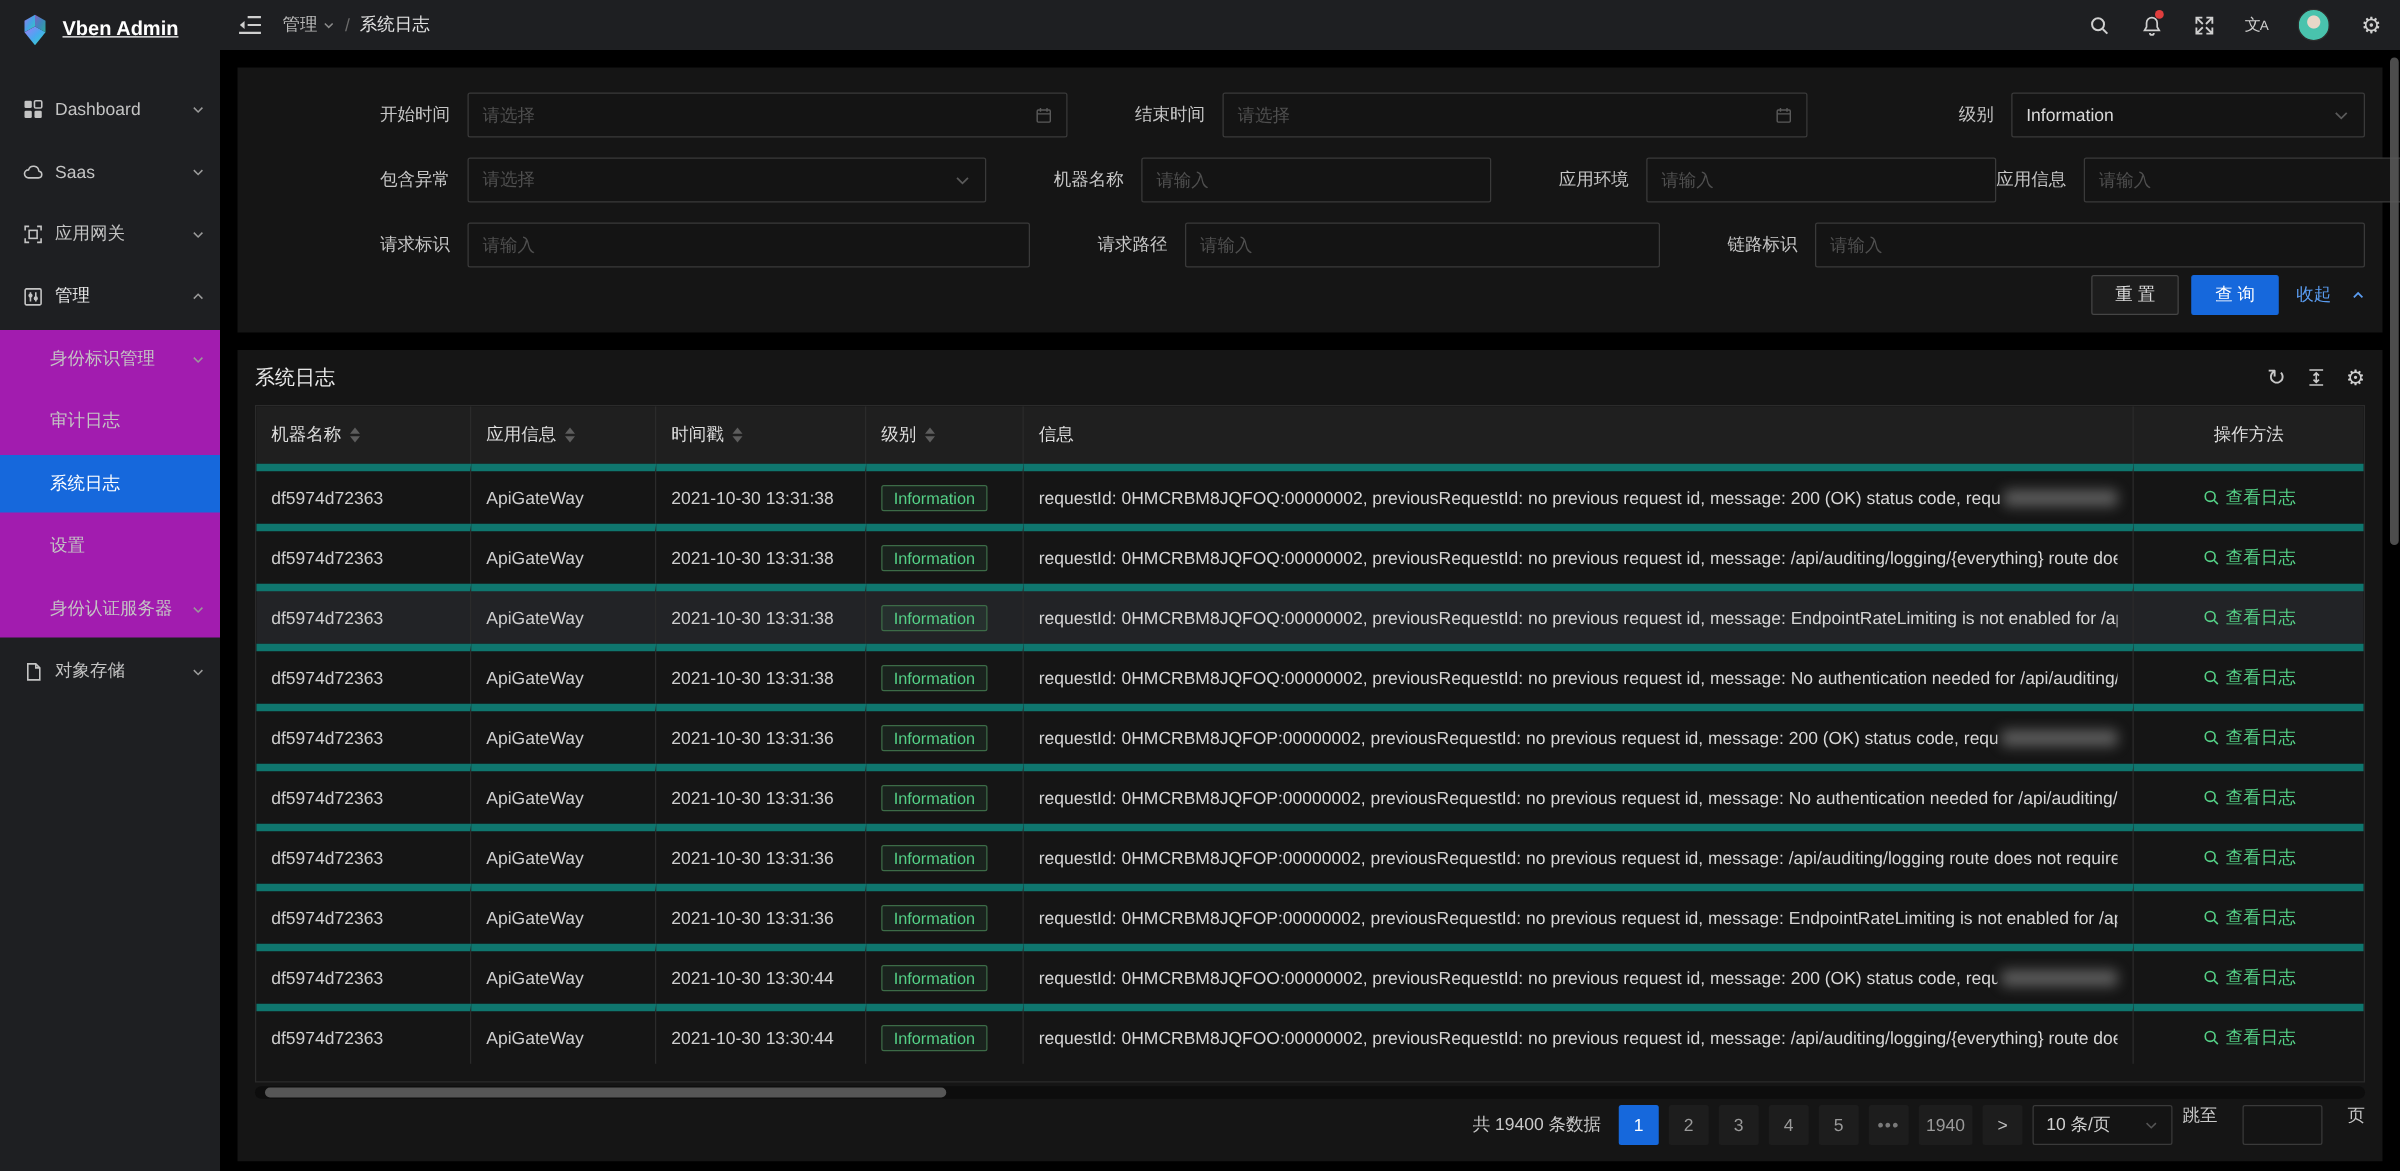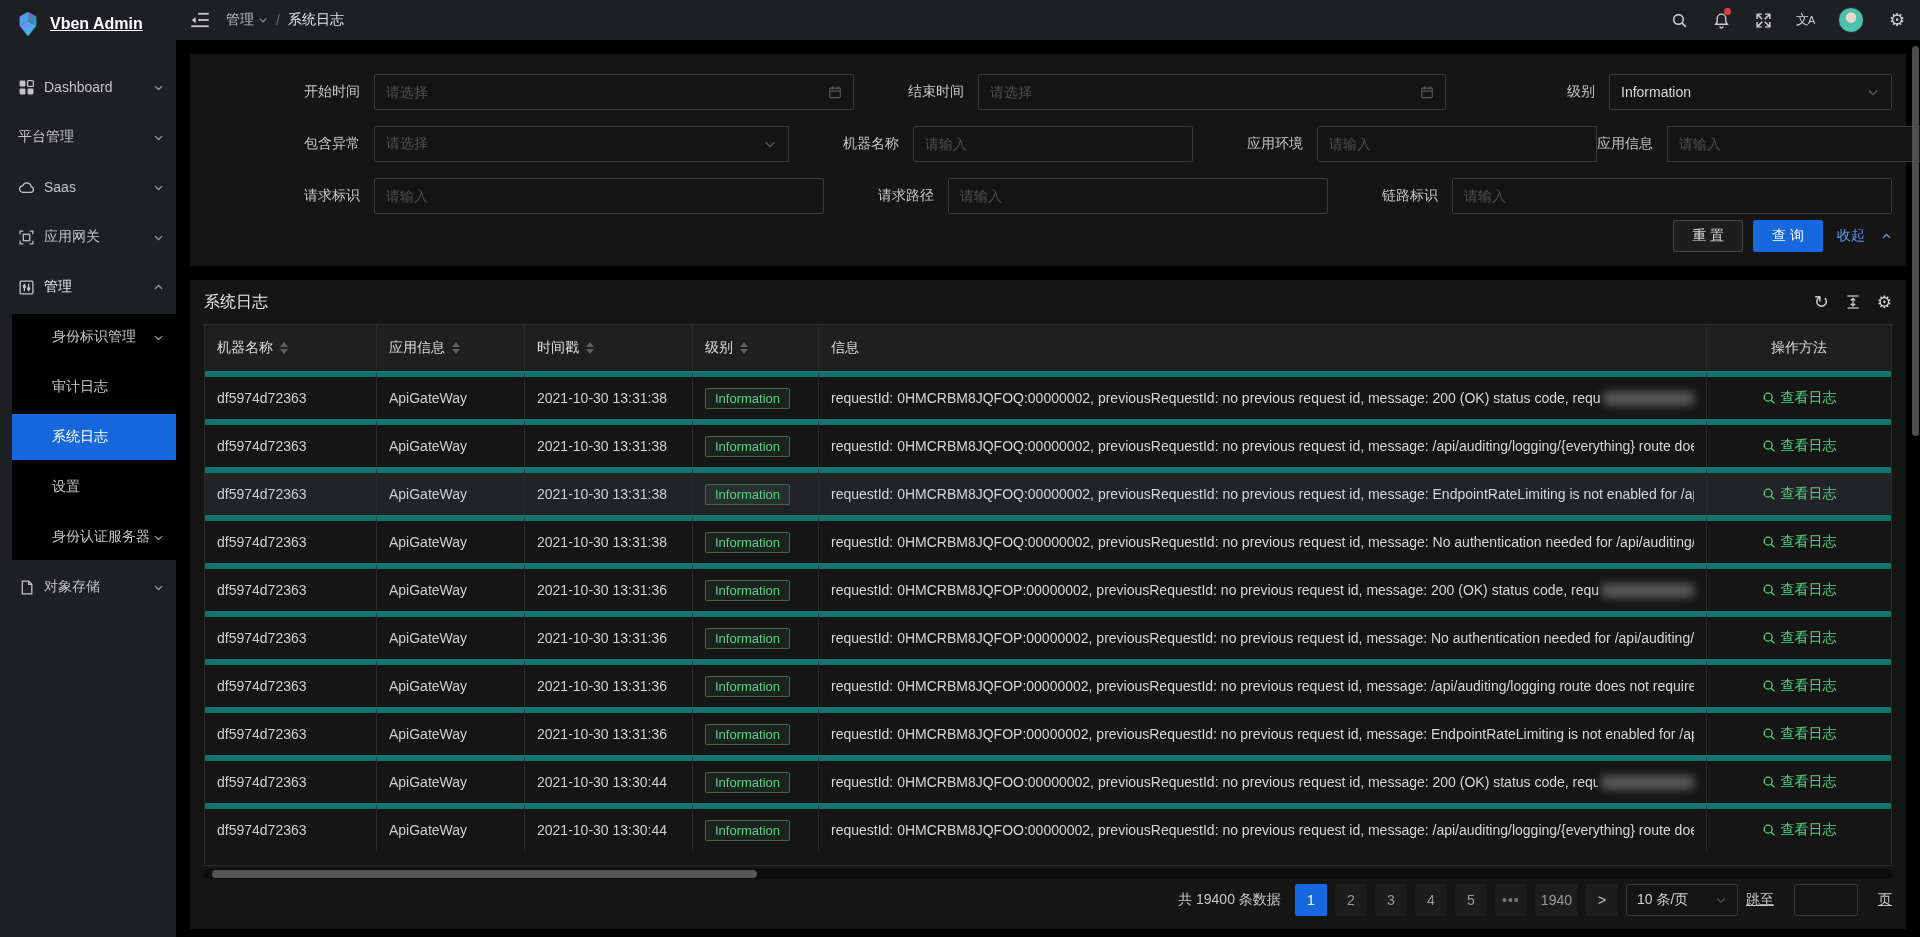--- a/index.html
+++ b/index.html
@@ -10,21 +10,21 @@
   
   .sidebar { width:176px; background:#1e1f22; height:100%; flex:0 0 176px; display:flex; flex-direction:column; }
   .logo-row { height:48px; display:flex; align-items:center; padding-left:14px; gap:8px; }
   .logo-title { color:#fff; font-weight:bold; font-size:16px; white-space:nowrap;text-decoration:underline; }
   .menu { margin-top:12px; }
   .menu-item { height:46px; margin:4px 0; display:flex; align-items:center; padding:0 12px 0 18px; color:#c4c4c4; cursor:pointer; font-size:14px; }
   .menu-item .mi-icon { width:17px; height:17px; margin-right:9px; display:inline-flex; color:#c4c4c4; flex:0 0 17px; }
   .menu-item .mi-icon svg { width:100%; height:100%; }
   .menu-item .mi-label { flex:1; white-space:nowrap; overflow:hidden; }
   .menu-item .mi-chevron { width:11px; height:11px; color:#9a9a9a; display:inline-flex; }
-  .submenu { background:#000000;margin-left:12px; }
+  .submenu { background:#a21caf; }
   .submenu .menu-item { padding-left:40px; }
   .menu-item.active { background:#1668dc; color:#fff; }
   .menu-item.expanded { color:#e8e8e8; }
 
   
   .main { flex:1; display:flex; flex-direction:column; min-width:0; }
   .topbar { height:40px; background:#1e1f22; display:flex; align-items:center; padding:0 14px; flex:0 0 40px; }
   .fold-btn { width:20px; height:20px; color:#cfcfcf; display:inline-flex; cursor:pointer; }
   .breadcrumb { display:flex; align-items:center; margin-left:16px; gap:8px; }
   .bc-section { color:#b9b9b9; display:flex; align-items:center; gap:4px; cursor:pointer; }
@@ -100,21 +100,21 @@
   
   .pager { height:42px; display:flex; align-items:center; justify-content:flex-end; gap:8px; flex:0 0 42px; color:#c9c9c9; }
   .pg-total { margin-right:6px; color:#c9c9c9; }
   .pg-btn { min-width:32px; height:32px; padding:0 6px; background:#1d1d1d; border-radius:2px; color:#9a9a9a; display:inline-flex; align-items:center; justify-content:center; cursor:pointer; font-size:14px; }
   .pg-btn.active { background:#1668dc; color:#fff; }
   .pg-btn.dots { color:#7a7a7a; letter-spacing:1px; }
   .pg-next { color:#c0c0c0; }
   .pg-size { width:112px; height:32px; background:#141414; border:1px solid #3a3a3a; border-radius:2px; display:flex; align-items:center; padding:0 10px; color:#d0d0d0; cursor:pointer; }
   .pg-size .tail-icon { margin-left:auto; color:#555; display:inline-flex; }
   .pg-size svg { width:12px; height:12px; }
-  .pg-jump { display:flex; align-items:center; gap:20px;text-decoration:underline; }
+  .pg-jump { display:flex; gap:20px; }
   .pg-jump-input { width:64px; height:32px; background:#141414; border:1px solid #3a3a3a; border-radius:2px; color:#d9d9d9; padding:0 8px; outline:none; font-family:inherit; }
 
   .v-scroll { position:absolute; right:1px; top:46px; width:7px; height:390px; border-radius:4px; background:#5a5a5a; opacity:0.85; cursor:pointer; }
 </style>
 </head>
 <body>
 
 <div class="app">
 
   <aside class="sidebar">
@@ -146,28 +146,20 @@
             </svg>
           </span>
           <span class="mi-label">Dashboard</span>
           <span class="mi-chevron">
             <svg viewBox="0 0 16 16" fill="none" stroke="currentColor" stroke-width="1.8">
               <path d="M3 6l5 5 5-5"></path>
             </svg>
           </span>
         </div>
         <div class="menu-item">
-          <span class="mi-label">平台管理</span>
-          <span class="mi-chevron">
-            <svg viewBox="0 0 16 16" fill="none" stroke="currentColor" stroke-width="1.8">
-              <path d="M3 6l5 5 5-5"></path>
-            </svg>
-          </span>
-        </div>
-        <div class="menu-item">
           <span class="mi-icon">
             <svg viewBox="0 0 16 16" fill="none" stroke="currentColor" stroke-width="1.2">
               <path d="M4.5 12.5a3 3 0 0 1 0-6 4 4 0 0 1 7.8 1h-.3a2.5 2.5 0 0 1 0 5z"></path>
             </svg>
           </span>
           <span class="mi-label">Saas</span>
           <span class="mi-chevron">
             <svg viewBox="0 0 16 16" fill="none" stroke="currentColor" stroke-width="1.8">
               <path d="M3 6l5 5 5-5"></path>
             </svg>

